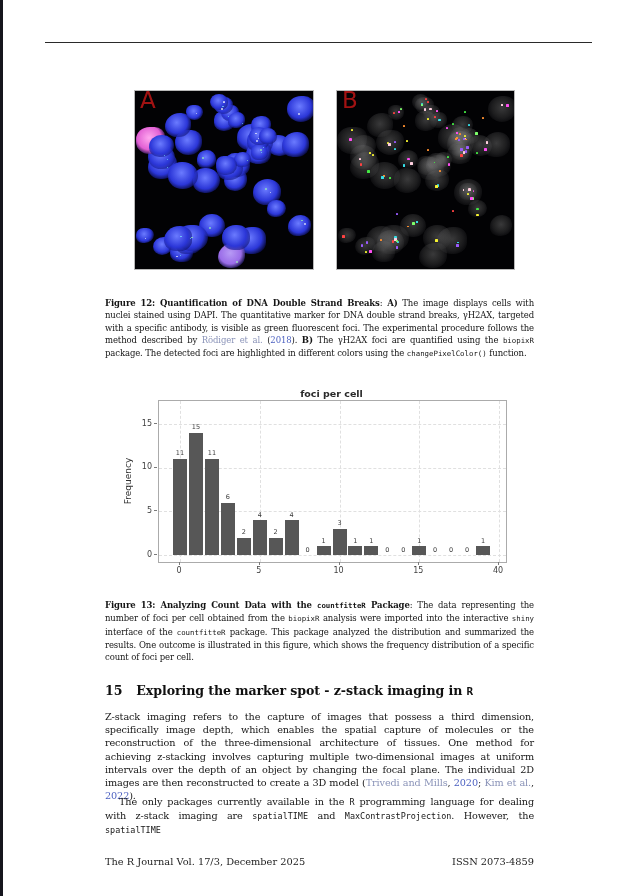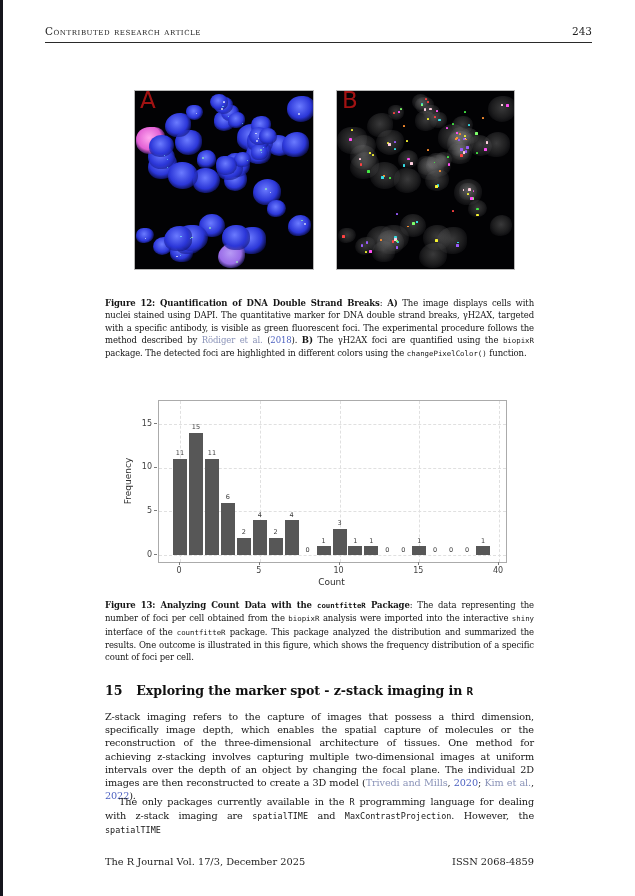--- a/index.html
+++ b/index.html
@@ -60,24 +60,20 @@
   
   .footer{position:absolute;left:105px;top:856px;width:429px;display:flex;
           justify-content:space-between;font-size:9.8px;color:#1d1d1d;}
 </style>
 </head>
 <body>
 
 <div class="page">
   <div class="left-edge"></div>
 
-  <div class="header">
-    <span class="running-head">Contributed research article</span>
-    <span class="page-number">243</span>
-  </div>
   <div class="header-rule"></div>
 
   <div class="micro micro-a" id="microA">
     <span class="panel-letter" style="color: rgb(161, 18, 18);">A</span>
   <span class="nucleus" style="left: 50.2796%; top: 16.862%; width: 21.6342px; height: 19.4708px; margin-left: -10.8171px; margin-top: -9.73538px; border-radius: 42.0243% 52.5304% 47.3677% 42.8262%; background: radial-gradient(circle at 45% 40%, rgb(107, 123, 255) 0%, rgb(43, 54, 216) 52%, rgba(12, 14, 90, 0.55) 78%, rgba(0, 0, 0, 0) 96%);"></span>
       <span class="nucleus" style="left: 81.1132%; top: 30.569%; width: 23.6737px; height: 21.3063px; margin-left: -11.8368px; margin-top: -10.6532px; border-radius: 44.3932% 58.2678% 47.1646% 48.8112%; background: radial-gradient(circle at 45% 40%, rgb(107, 123, 255) 0%, rgb(43, 54, 216) 52%, rgba(12, 14, 90, 0.55) 78%, rgba(0, 0, 0, 0) 96%);"></span>
       <span class="nucleus" style="left: 53.5097%; top: 12.3643%; width: 17.5776px; height: 15.8198px; margin-left: -8.78878px; margin-top: -7.9099px; border-radius: 42.8651% 40.8037% 47.4104% 49.9388%; background: radial-gradient(circle at 45% 40%, rgb(107, 123, 255) 0%, rgb(43, 54, 216) 52%, rgba(12, 14, 90, 0.55) 78%, rgba(0, 0, 0, 0) 96%);"></span>
       <span class="nucleus" style="left: 15.3796%; top: 41.8183%; width: 29.081px; height: 26.1729px; margin-left: -14.5405px; margin-top: -13.0865px; border-radius: 60.3374% 44.2653% 54.3495% 44.0396%; background: radial-gradient(circle at 45% 40%, rgb(107, 123, 255) 0%, rgb(43, 54, 216) 52%, rgba(12, 14, 90, 0.55) 78%, rgba(0, 0, 0, 0) 96%);"></span>
       <span class="nucleus" style="left: 56.4906%; top: 50.3432%; width: 23.0353px; height: 20.7317px; margin-left: -11.5176px; margin-top: -10.3659px; border-radius: 62.5261% 43.377% 59.036% 53.4056%; background: radial-gradient(circle at 45% 40%, rgb(107, 123, 255) 0%, rgb(43, 54, 216) 52%, rgba(12, 14, 90, 0.55) 78%, rgba(0, 0, 0, 0) 96%);"></span>
       <span class="nucleus" style="left: 69.8629%; top: 29.5443%; width: 27.0741px; height: 24.3667px; margin-left: -13.537px; margin-top: -12.1833px; border-radius: 54.7267% 44.6837% 59.0947% 45.2334%; background: radial-gradient(circle at 45% 40%, rgb(107, 123, 255) 0%, rgb(43, 54, 216) 52%, rgba(12, 14, 90, 0.55) 78%, rgba(0, 0, 0, 0) 96%);"></span>
@@ -290,20 +286,21 @@
       <span class="speck" style="left: 50.8589%; top: 15.2031%; width: 2px; height: 2px; border-radius: 20%; background: rgb(246, 243, 48);"></span>
       <span class="speck" style="left: 19.7993%; top: 35.2501%; width: 2px; height: 2px; border-radius: 20%; background: rgb(246, 243, 48);"></span>
       <span class="speck" style="left: 82.1758%; top: 14.637%; width: 2px; height: 2px; border-radius: 20%; background: rgb(255, 144, 48);"></span>
       <span class="speck" style="left: 37.4804%; top: 18.9743%; width: 2px; height: 2px; border-radius: 20%; background: rgb(255, 144, 48);"></span>
       <span class="speck" style="left: 32.3665%; top: 28.0272%; width: 2px; height: 2px; border-radius: 20%; background: rgb(155, 91, 255);"></span>
     </div>
 
   <p class="caption" id="cap12"><span class="seg-bold">Figure 12: Quantification of DNA Double Strand Breaks</span><span class="">: </span><span class="seg-bold">A)</span><span class=""> The image displays cells with nuclei stained using DAPI. The quantitative marker for DNA double strand breaks, γH2AX, targeted with a specific antibody, is visible as green fluorescent foci. The experimental procedure follows the method described by </span><span class="seg-author" style="color: rgb(138, 147, 184);">Rödiger et al.</span><span class=""> (</span><span class="seg-year" style="color: rgb(74, 95, 192);">2018</span><span class="">). </span><span class="seg-bold">B)</span><span class=""> The γH2AX foci are quantified using the </span><span class="seg-mono">biopixR</span><span class=""> package. The detected foci are highlighted in different colors using the </span><span class="seg-mono">changePixelColor()</span><span class=""> function.</span></p>
 
   <div class="chart" id="chart">
+    <div class="chart-title">foci per cell</div>
     <div class="ylab">
         <span>Frequency</span>
       </div>
     <div class="chart-panel" id="chartPanel">
         <div class="gridline-v" style="left: 21px;"></div>
         <div class="gridline-v" style="left: 100.75px;"></div>
         <div class="gridline-v" style="left: 180.5px;"></div>
         <div class="gridline-v" style="left: 260.25px;"></div>
         <div class="gridline-v" style="left: 340px;"></div>
         <div class="gridline-h" style="top: 154px;"></div>
@@ -338,21 +335,20 @@
         <div class="bar-label" style="left: 220.35px; bottom: 8.5px;">0</div>
         <div class="bar-label" style="left: 236.3px; bottom: 8.5px;">0</div>
         <div class="bar" style="left: 253.25px; width: 14px; bottom: 7px; height: 8.73px; background: rgb(87, 87, 87);"></div>
         <div class="bar-label" style="left: 252.25px; bottom: 17.23px;">1</div>
         <div class="bar-label" style="left: 268.2px; bottom: 8.5px;">0</div>
         <div class="bar-label" style="left: 284.15px; bottom: 8.5px;">0</div>
         <div class="bar-label" style="left: 300.1px; bottom: 8.5px;">0</div>
         <div class="bar" style="left: 317.05px; width: 14px; bottom: 7px; height: 8.73px; background: rgb(87, 87, 87);"></div>
         <div class="bar-label" style="left: 316.05px; bottom: 17.23px;">1</div>
       </div>
-    <div class="xlab">Count</div>
   <div class="tick" style="left: 49px; top: 174px; width: 1px; height: 3px;"></div>
       <div class="tick-label-x" style="left: 39px; top: 178px;">0</div>
       <div class="tick" style="left: 128.75px; top: 174px; width: 1px; height: 3px;"></div>
       <div class="tick-label-x" style="left: 118.75px; top: 178px;">5</div>
       <div class="tick" style="left: 208.5px; top: 174px; width: 1px; height: 3px;"></div>
       <div class="tick-label-x" style="left: 198.5px; top: 178px;">10</div>
       <div class="tick" style="left: 288.25px; top: 174px; width: 1px; height: 3px;"></div>
       <div class="tick-label-x" style="left: 278.25px; top: 178px;">15</div>
       <div class="tick" style="left: 368px; top: 174px; width: 1px; height: 3px;"></div>
       <div class="tick-label-x" style="left: 358px; top: 178px;">40</div>
@@ -371,15 +367,15 @@
   <h2 class="section">
     <span class="secnum">15</span>
     <span class="sectitle"><span class="">Exploring the marker spot - z-stack imaging in </span><span class="seg-mono">R</span></span>
   </h2>
 
   <p class="bodyp para1"><span class="">Z-stack imaging refers to the capture of images that possess a third dimension, specifically image depth, which enables the spatial capture of molecules or the reconstruction of the three-dimensional architecture of tissues. One method for achieving z-stacking involves capturing multiple two-dimensional images at uniform intervals over the depth of an object by changing the focal plane. The individual 2D images are then reconstructed to create a 3D model (</span><span class="seg-author" style="color: rgb(138, 147, 184);">Trivedi and Mills</span><span class="">, </span><span class="seg-year" style="color: rgb(74, 95, 192);">2020</span><span class="">; </span><span class="seg-author" style="color: rgb(138, 147, 184);">Kim et al.</span><span class="">, </span><span class="seg-year" style="color: rgb(74, 95, 192);">2022</span><span class="">).</span></p>
   <p class="bodyp para2"><span class="">The only packages currently available in the </span><span class="seg-mono">R</span><span class=""> programming language for dealing with z-stack imaging are </span><span class="seg-mono">spatialTIME</span><span class=""> and </span><span class="seg-mono">MaxContrastProjection</span><span class="">. However, the </span><span class="seg-mono">spatialTIME</span></p>
 
   <div class="footer">
     <span>The R Journal Vol. 17/3, December 2025</span>
-    <span>ISSN 2068-4859</span>
+    <span>ISSN 2073-4859</span>
   </div>
 </div>
 
 </body></html>

